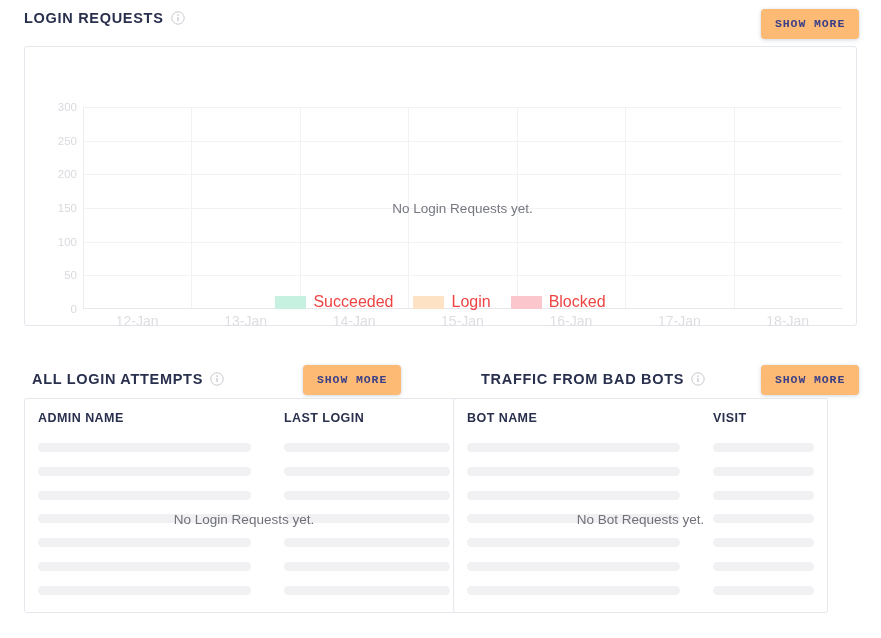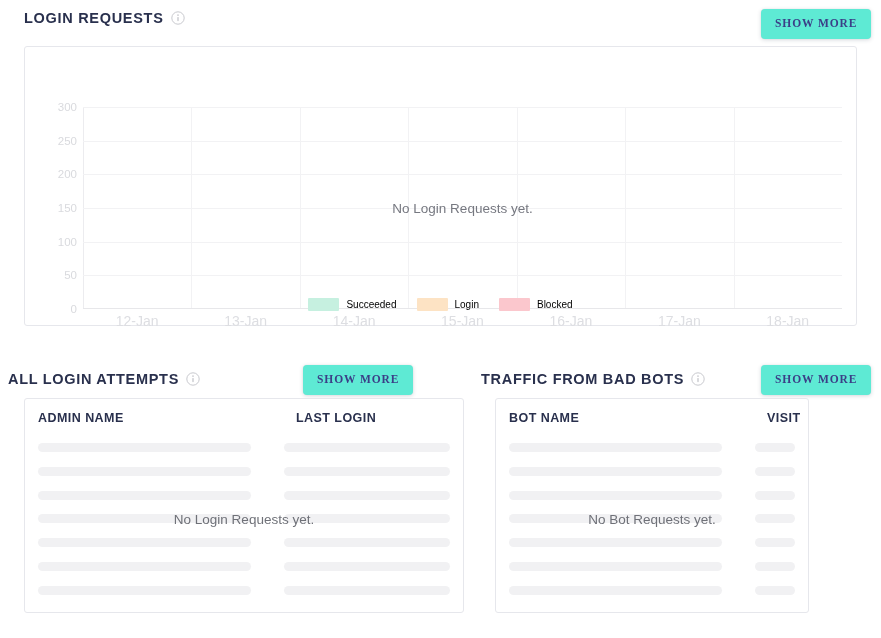--- a/index.html
+++ b/index.html
@@ -43,26 +43,26 @@
     margin-left: 7px;
     width: 14px;
     height: 14px;
     flex: 0 0 auto;
   }
   .info-icon svg { display: block; }
 
   
   .show-more {
     position: absolute;
-    background: #5eead4;
+    background: #fdba74;
     border: none;
     border-radius: 4px;
     box-shadow: 0 1px 4px rgba(41,48,77,0.18), 0 0 1px rgba(41,48,77,0.12);
     color: #3b3f87;
-    font-family: Liberation Serif, serif;
+    font-family: Liberation Mono, monospace;
     font-size: 11.5px;
     font-weight: 700;
     letter-spacing: 0.9px;
     padding: 9px 14px;
     cursor: pointer;
     white-space: nowrap;
     line-height: 1;
   }
 
   
@@ -166,50 +166,50 @@
     display: flex;
     align-items: center;
   }
   .legend-swatch {
     width: 31px;
     height: 13px;
     border-radius: 1px;
     margin-right: 7px;
   }
   .legend-label {
-    font-size: 10px;
-    color: #000000;
+    font-size: 16px;
+    color: #ef4444;
     white-space: nowrap;
   }
   .legend-item + .legend-item { margin-left: 10px; }
 
   
   .table-card { top: 398px; height: 215px; }
   .table-card.left  { left: 24px;  width: 440px; }
-  .table-card.right { left: 495px; width: 314px; }
+  .table-card.right { left: 453px; width: 375px; }
 
   .table-head {
     position: absolute;
     left: 0; right: 0; top: 0;
     height: 37px;
     display: flex;
     align-items: center;
     padding: 0 13px;
     box-sizing: border-box;
   }
   .col-head {
     font-size: 12.5px;
     font-weight: 700;
     letter-spacing: 0.45px;
     color: #29304d;
     white-space: nowrap;
   }
   .col-head.c1 { flex: 0 0 auto; width: 246px; }
-  .col-head.c2 { flex: 1 1 auto; margin-left: 12px; }
-  .col-head.right-align { text-align: right; }
+  .col-head.c2 { flex: 1 1 auto; }
+  .col-head.right-align { }
 
   .skel-body {
     position: absolute;
     left: 0; right: 0;
     top: 37px; bottom: 10px;
     padding: 0 13px;
     box-sizing: border-box;
     display: flex;
     flex-direction: column;
     justify-content: space-around;
@@ -309,21 +309,21 @@
         </div>
         <div class="legend-item">
           <span class="legend-swatch" style="background: rgb(251, 199, 205);"></span>
           <span class="legend-label">Blocked</span>
         </div>
       </div>
 
     </div>
   </div>
 
-  <div class="section-head" style="left:8px; top:371px;">
+  <div class="section-head" style="left:32px; top:371px;">
     <span class="section-title">ALL LOGIN ATTEMPTS</span>
     <span class="info-icon">
       <svg width="14" height="14" viewBox="0 0 14 14" aria-hidden="true">
         <circle cx="7" cy="7" r="6.2" fill="none" stroke="#c8c9ce" stroke-width="1"></circle>
         <circle cx="7" cy="4.1" r="0.85" fill="#c8c9ce"></circle>
         <rect x="6.3" y="5.9" width="1.4" height="4.4" rx="0.7" fill="#c8c9ce"></rect>
       </svg>
     </span>
   </div>
 

